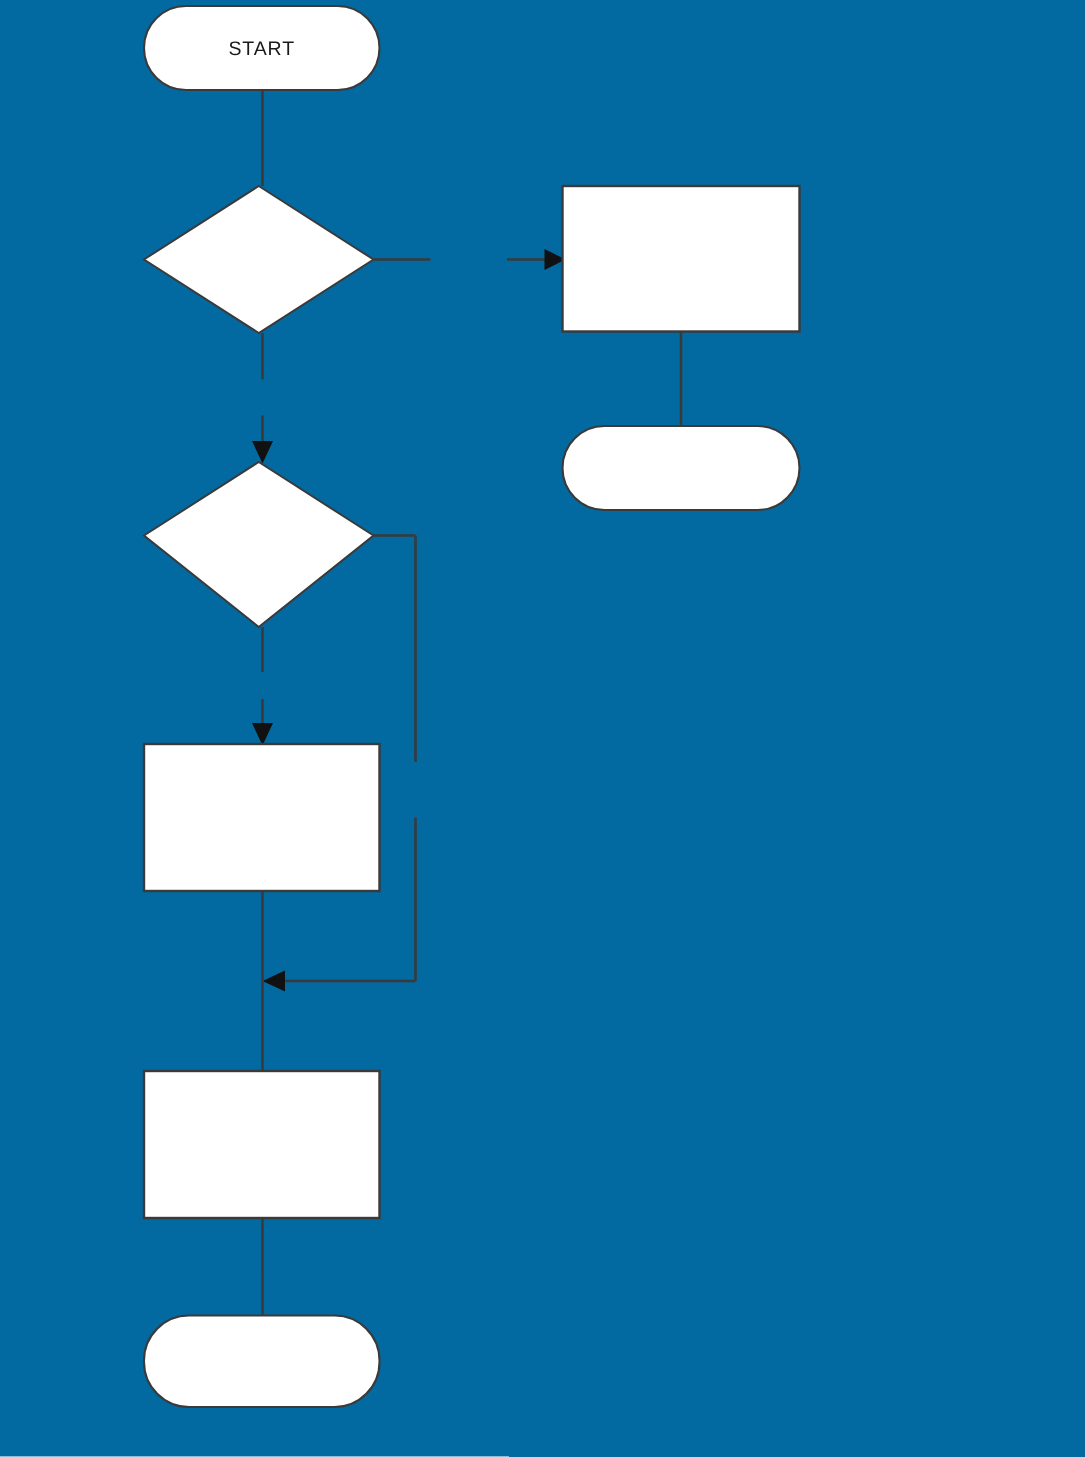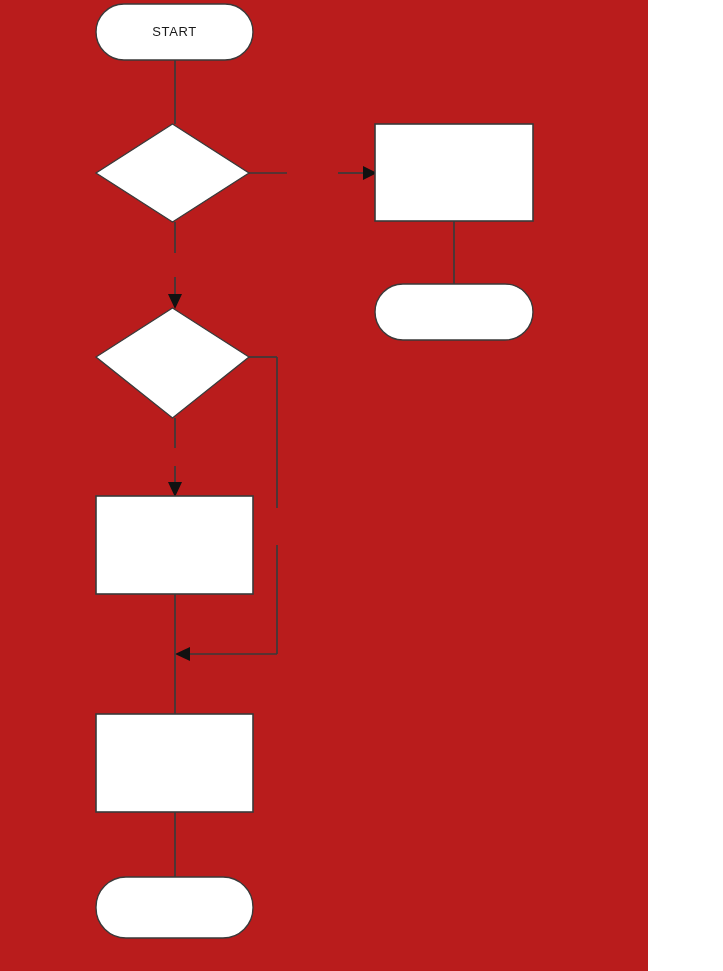--- a/index.html
+++ b/index.html
@@ -6,23 +6,23 @@
   html, body {
     margin: 0;
     padding: 0;
     background: #ffffff;
   }
   body {
     font-family: "Liberation Sans", sans-serif;
   }
   #canvas-wrap {
     position: relative;
-    width: 648px;
+    width: 723px;
     height: 971px;
-    background: #b91c1c;
+    background: #0369a1;
     overflow: hidden;
   }
   #flow-svg {
     position: absolute;
     left: 0;
     top: 0;
     width: 723px;
     height: 971px;
     display: block;
   }

